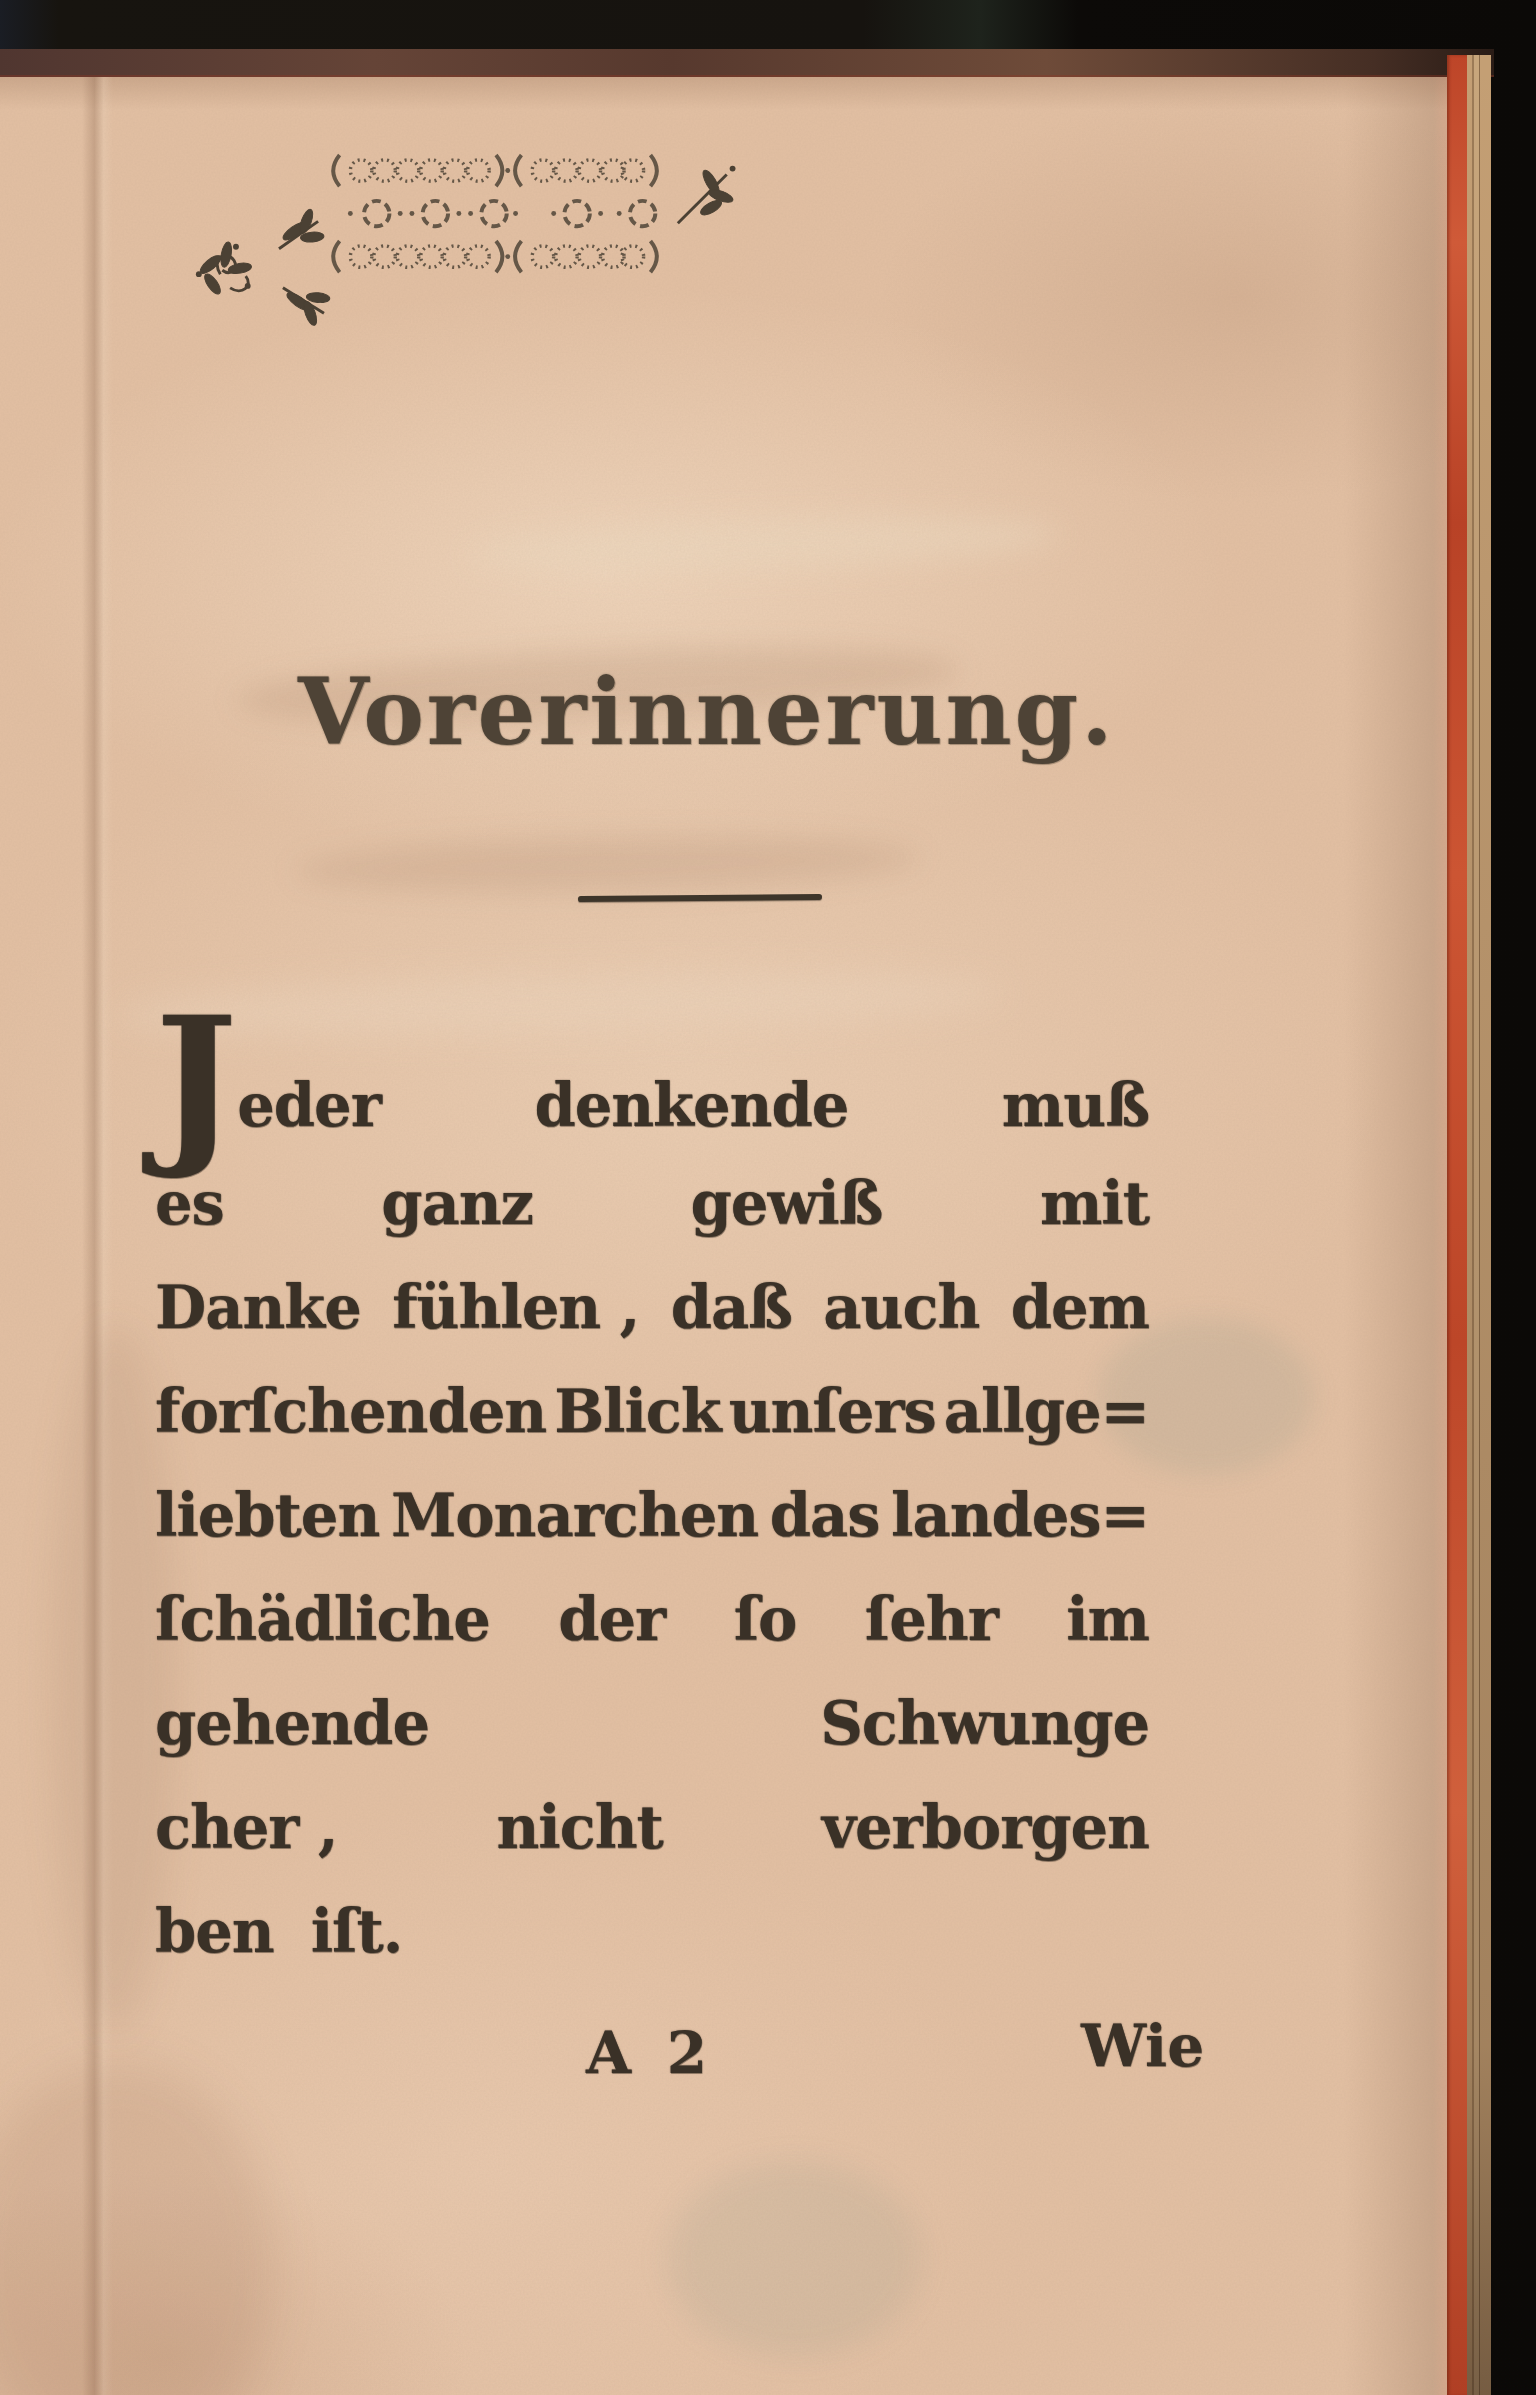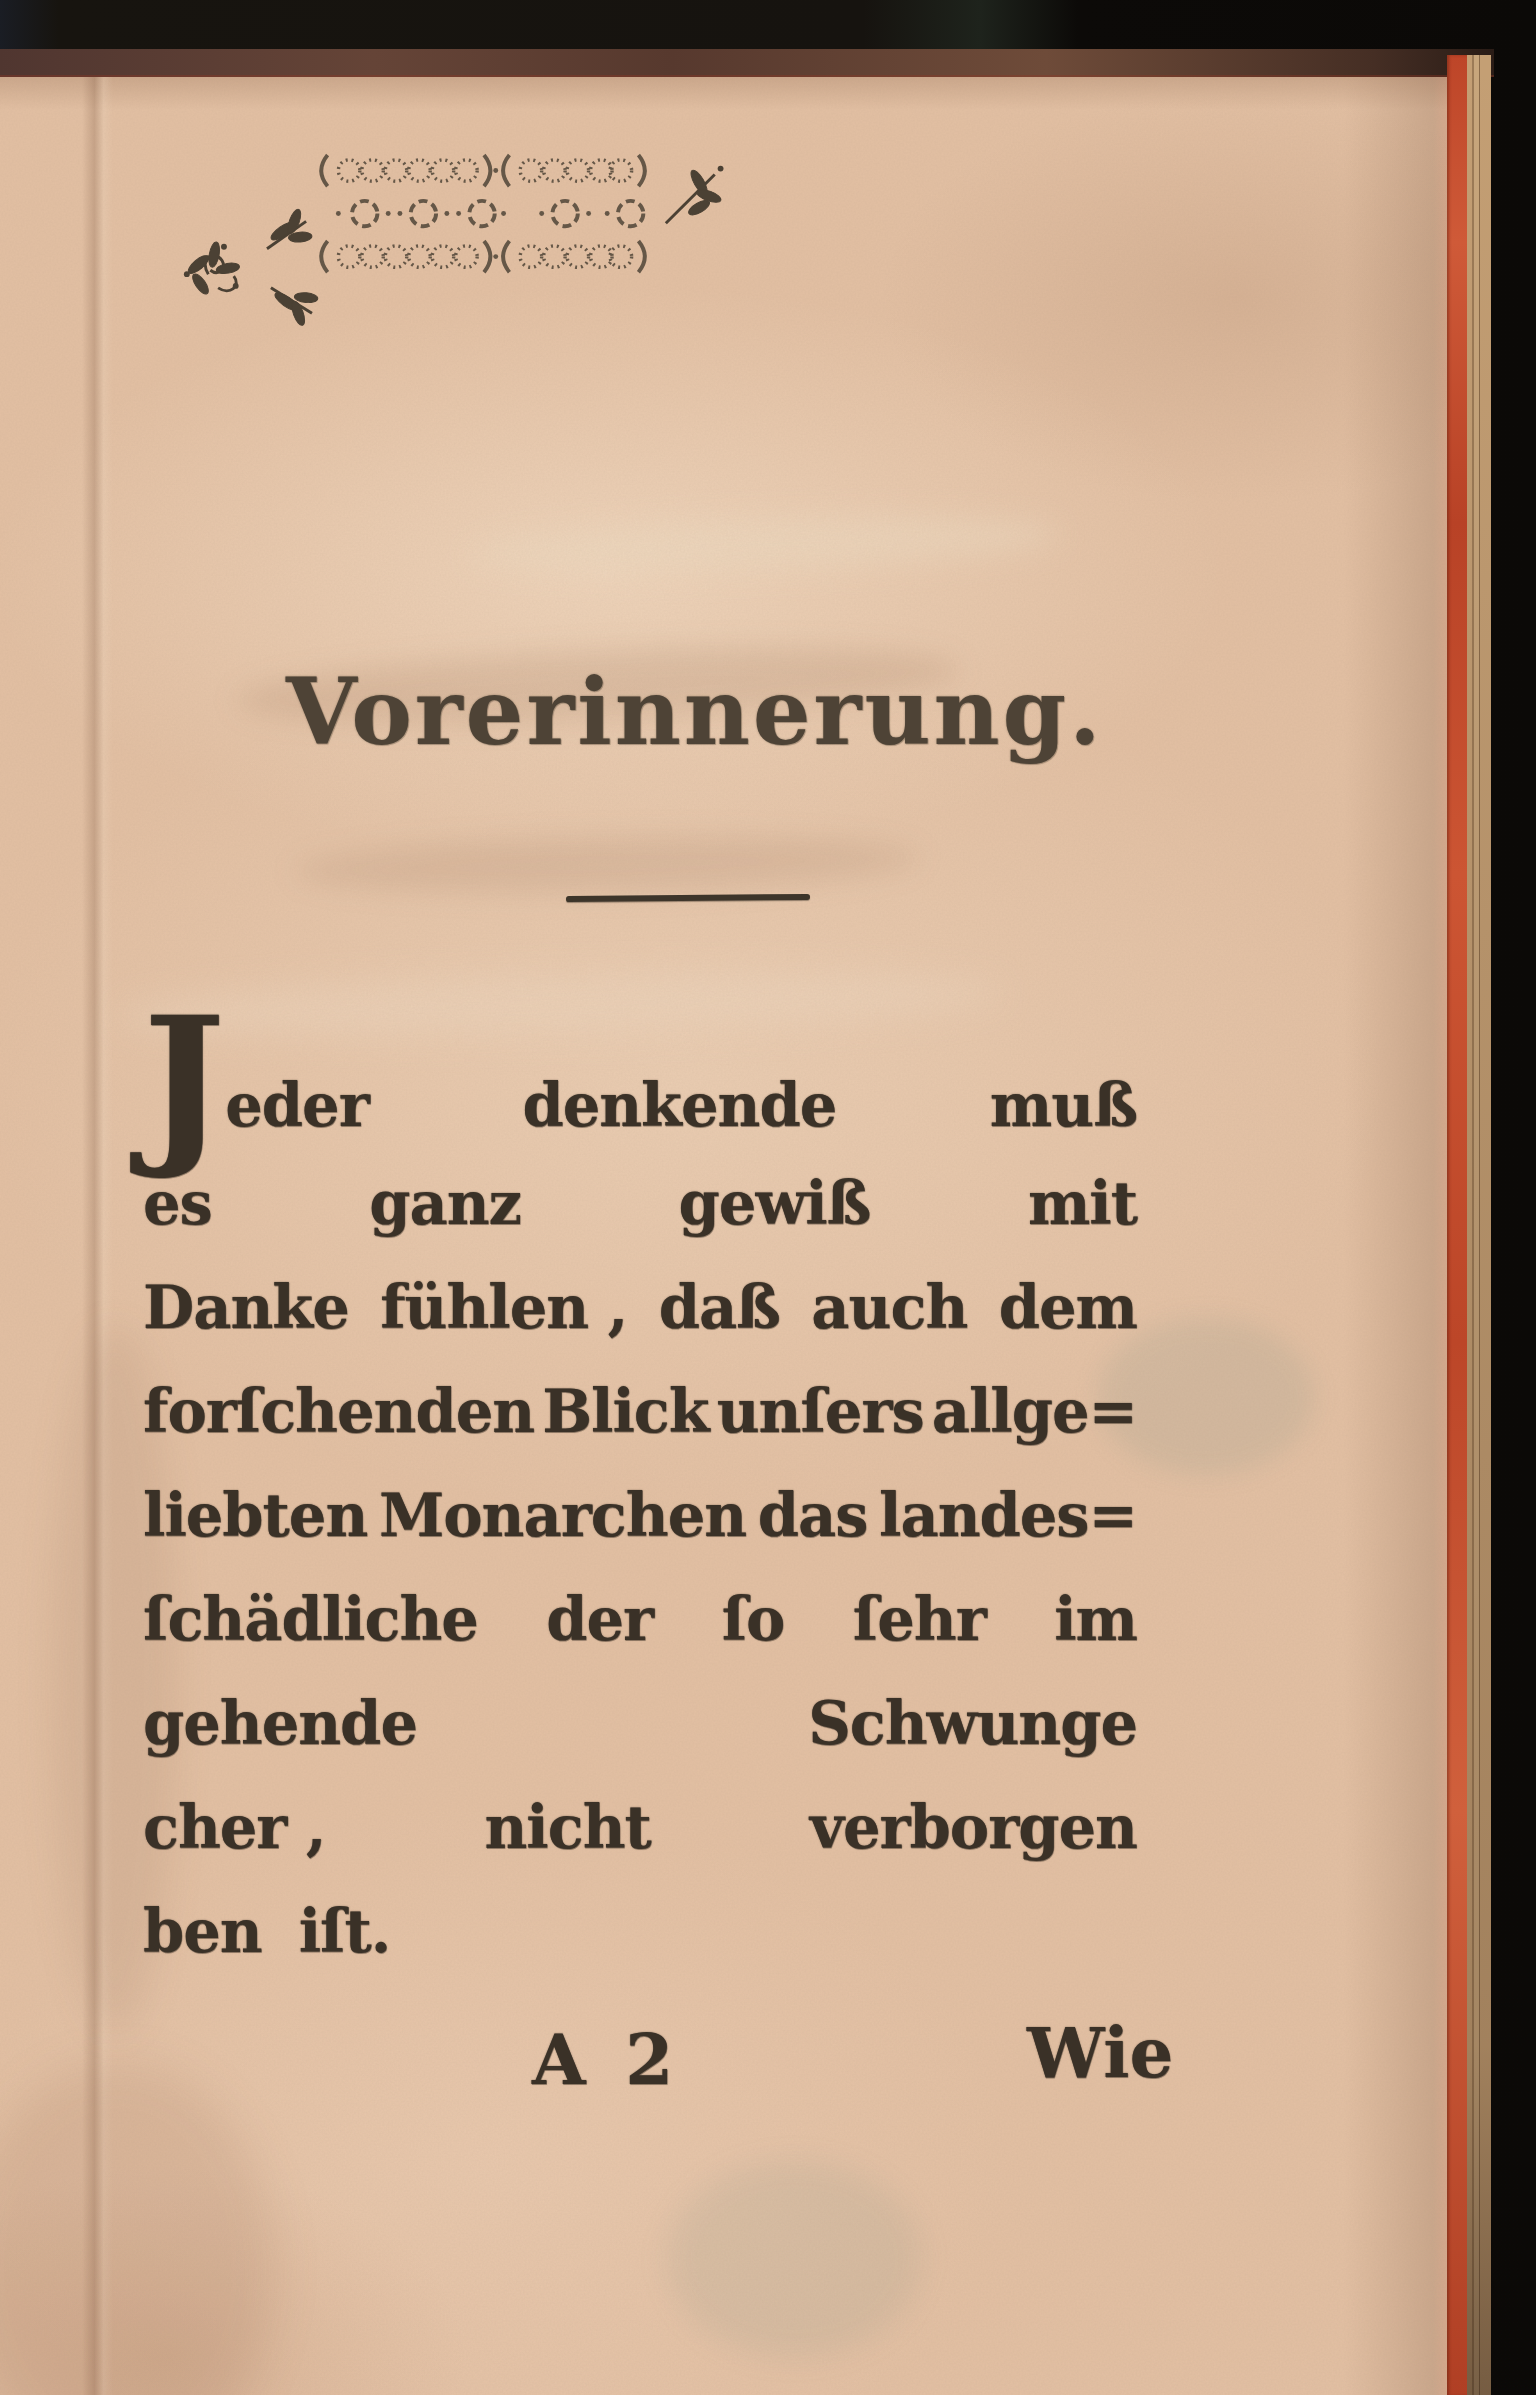--- a/index.html
+++ b/index.html
@@ -33,36 +33,36 @@
     background:linear-gradient(90deg,#503630,#654437 25%,#57392e 45%,#6e4b39 70%,#452e24 92%,#2a1c16);
     border-bottom:2.9px solid rgba(150,55,35,.35);}
   .fore-edge-red{position:absolute;left:1447px;top:55px;width:20.6px;height:2341px;z-index:5;
     background:linear-gradient(180deg,#bd4528,#cf5a38 8%,#b84226 20%,#cc5533 35%,#bc4628 55%,#d0603c 75%,#b03f24 100%);
     box-shadow:inset 2px 0 2.9px rgba(90,30,18,.45);}
   .page-block-edge{position:absolute;left:1467px;top:55px;width:23.5px;height:2341px;z-index:5;
     background:
       linear-gradient(180deg, rgba(60,40,25,0) 0%, rgba(60,40,25,.25) 85%, rgba(40,26,16,.5) 100%),
       repeating-linear-gradient(90deg,#c49f74 0 4.9px,#9c7b57 4.9px 6.9px,#c8a67c 6.9px 11.8px,#8a6b4a 11.8px 12.7px,#c49f74 12.7px 23.5px);}
   
-  .content{position:absolute;left:0;top:0;width:100%;height:100%;z-index:4;color:#3a3127;}
+  .content{position:absolute;left:12px;top:0;width:100%;height:100%;z-index:4;color:#3a3127;}
   .headpiece{position:absolute;left:179px;top:82px;}
   .heading{position:absolute;left:286px;top:604px;font-size:91px;font-weight:700;line-height:1;
     color:#4e4336;letter-spacing:2.9px;
     text-shadow:0 0 2px rgba(70,58,44,.55), 1px 1px 0 rgba(70,58,44,.25);}
   .rule{position:absolute;left:566px;top:832px;width:244px;height:5.9px;background:#3d352a;
     transform:rotate(-0.5deg);border-radius:2.9px;box-shadow:0 1px 1px rgba(61,53,42,.45);}
   .bodyblock{position:absolute;left:143px;top:1002px;width:994px;
     font-size:59px;font-weight:700;letter-spacing:-1px;
     text-shadow:0 0 1.5px rgba(56,46,36,.7), 0.5px 0.5px 0 rgba(56,46,36,.4);}
   .line{display:flex;justify-content:space-between;align-items:baseline;height:104px;}
   .line.short{justify-content:flex-start;gap:37px;text-align:center;}
   .firstword{display:inline-block;}
   .dropcap{font-size:174px;line-height:0;position:relative;top:15.7px;margin-right:3.9px;letter-spacing:-3.9px;}
-  .sig{position:absolute;font-size:69px;font-weight:700;
-    text-shadow:0 0 1.5px rgba(56,46,36,.7), 0.5px 0.5px 0 rgba(56,46,36,.4);}
+  .sig{position:absolute;font-size:58px;font-weight:700;
+    text-shadow:0 0 1.5px rgba(56,46,36,.7), 0.5px 0.5px 0 rgba(56,46,36,.4);margin-left:42px;}
   .sig-a2{left:532px;top:1956px;letter-spacing:7.8px;}
   .sig-wie{left:1027px;top:1949px;}
 </style>
 </head>
 <body>
 
 <div class="scene">
 
   <div class="page">
     <div class="crease"></div>

